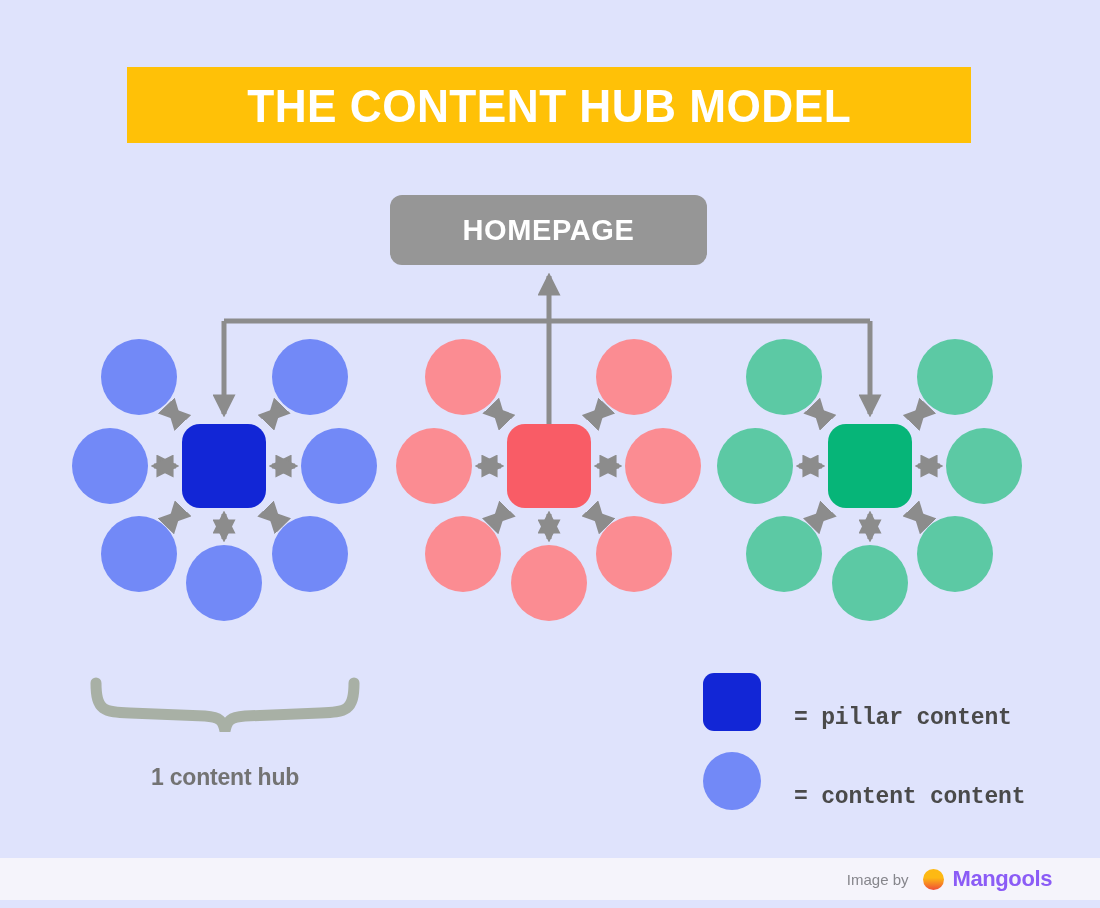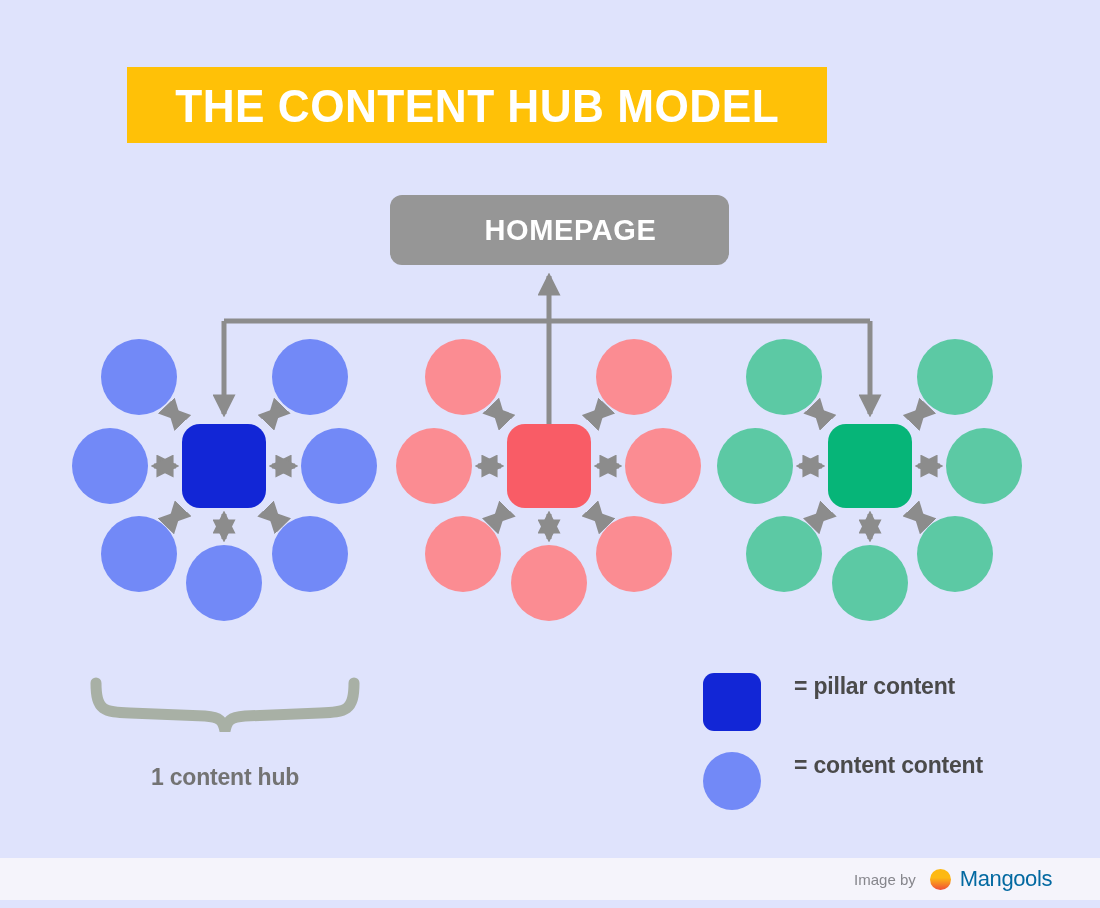--- a/index.html
+++ b/index.html
@@ -15,21 +15,21 @@
     width: 1100px;
     height: 908px;
     background: #DFE3FC;
     overflow: hidden;
   }
   
   #title-banner {
     position: absolute;
     left: 127px;
     top: 67px;
-    width: 700px;
+    width: 844px;
     height: 76px;
     background: #FFC107;
     display: flex;
     align-items: center;
     justify-content: center;
   }
   #title-text {
     color: #ffffff;
     font-family: "Liberation Sans Narrow", "Liberation Sans", sans-serif;
     font-weight: bold;
@@ -80,23 +80,24 @@
     letter-spacing: -0.2px;
   }
   
   #legend {
     position: absolute;
     left: 703px;
     top: 673px;
   }
   .legend-row {
     display: flex;
-    align-items: flex-start;
+    align-items: flex-end;
     height: 58px;
     margin-bottom: 21px;
+    font-family: Liberation Mono, monospace;
   }
   .legend-swatch {
     width: 58px;
     height: 58px;
     flex: 0 0 auto;
   }
   .legend-swatch.square { border-radius: 11px; }
   .legend-swatch.circle { border-radius: 50%; }
   .legend-label {
     margin-left: 33px;
@@ -130,35 +131,35 @@
   }
   #mangools-logo {
     width: 21px;
     height: 21px;
     border-radius: 50%;
     background: linear-gradient(180deg, #FDB913 0%, #FDB913 42%, #F04E37 100%);
     margin-right: 9px;
   }
   #mangools-wordmark {
     font-size: 22px;
-    font-weight: normal;
-    color: #0369a1;
+    font-weight: bold;
+    color: #8b5cf6;
     letter-spacing: -0.4px;
   }
 </style>
 </head>
 <body>
 
 <div id="infographic" style="background: rgb(223, 227, 252);">
 
   <div id="title-banner" style="background: rgb(255, 193, 7);">
     <div id="title-text" style="color: rgb(255, 255, 255);">THE CONTENT HUB MODEL</div>
   </div>
 
-  <div id="homepage-box" style="background: rgb(150, 150, 150); padding-left: 22px;">
+  <div id="homepage-box" style="background: rgb(150, 150, 150);">
     <div id="homepage-label" style="color: rgb(255, 255, 255);">HOMEPAGE</div>
   </div>
 
   <svg id="diagram-svg" viewBox="0 0 1100 908">
     <defs>
       <marker id="arrow-end" viewBox="0 0 10 10" refX="8.5" refY="5" markerWidth="4.6" markerHeight="4.6" orient="auto-start-reverse">
         <path d="M 0 0 L 10 5 L 0 10 z" fill="#8C8C8C"></path>
       </marker>
       <marker id="arrow-start" viewBox="0 0 10 10" refX="8.5" refY="5" markerWidth="4.6" markerHeight="4.6" orient="auto-start-reverse">
         <path d="M 0 0 L 10 5 L 0 10 z" fill="#8C8C8C"></path>

